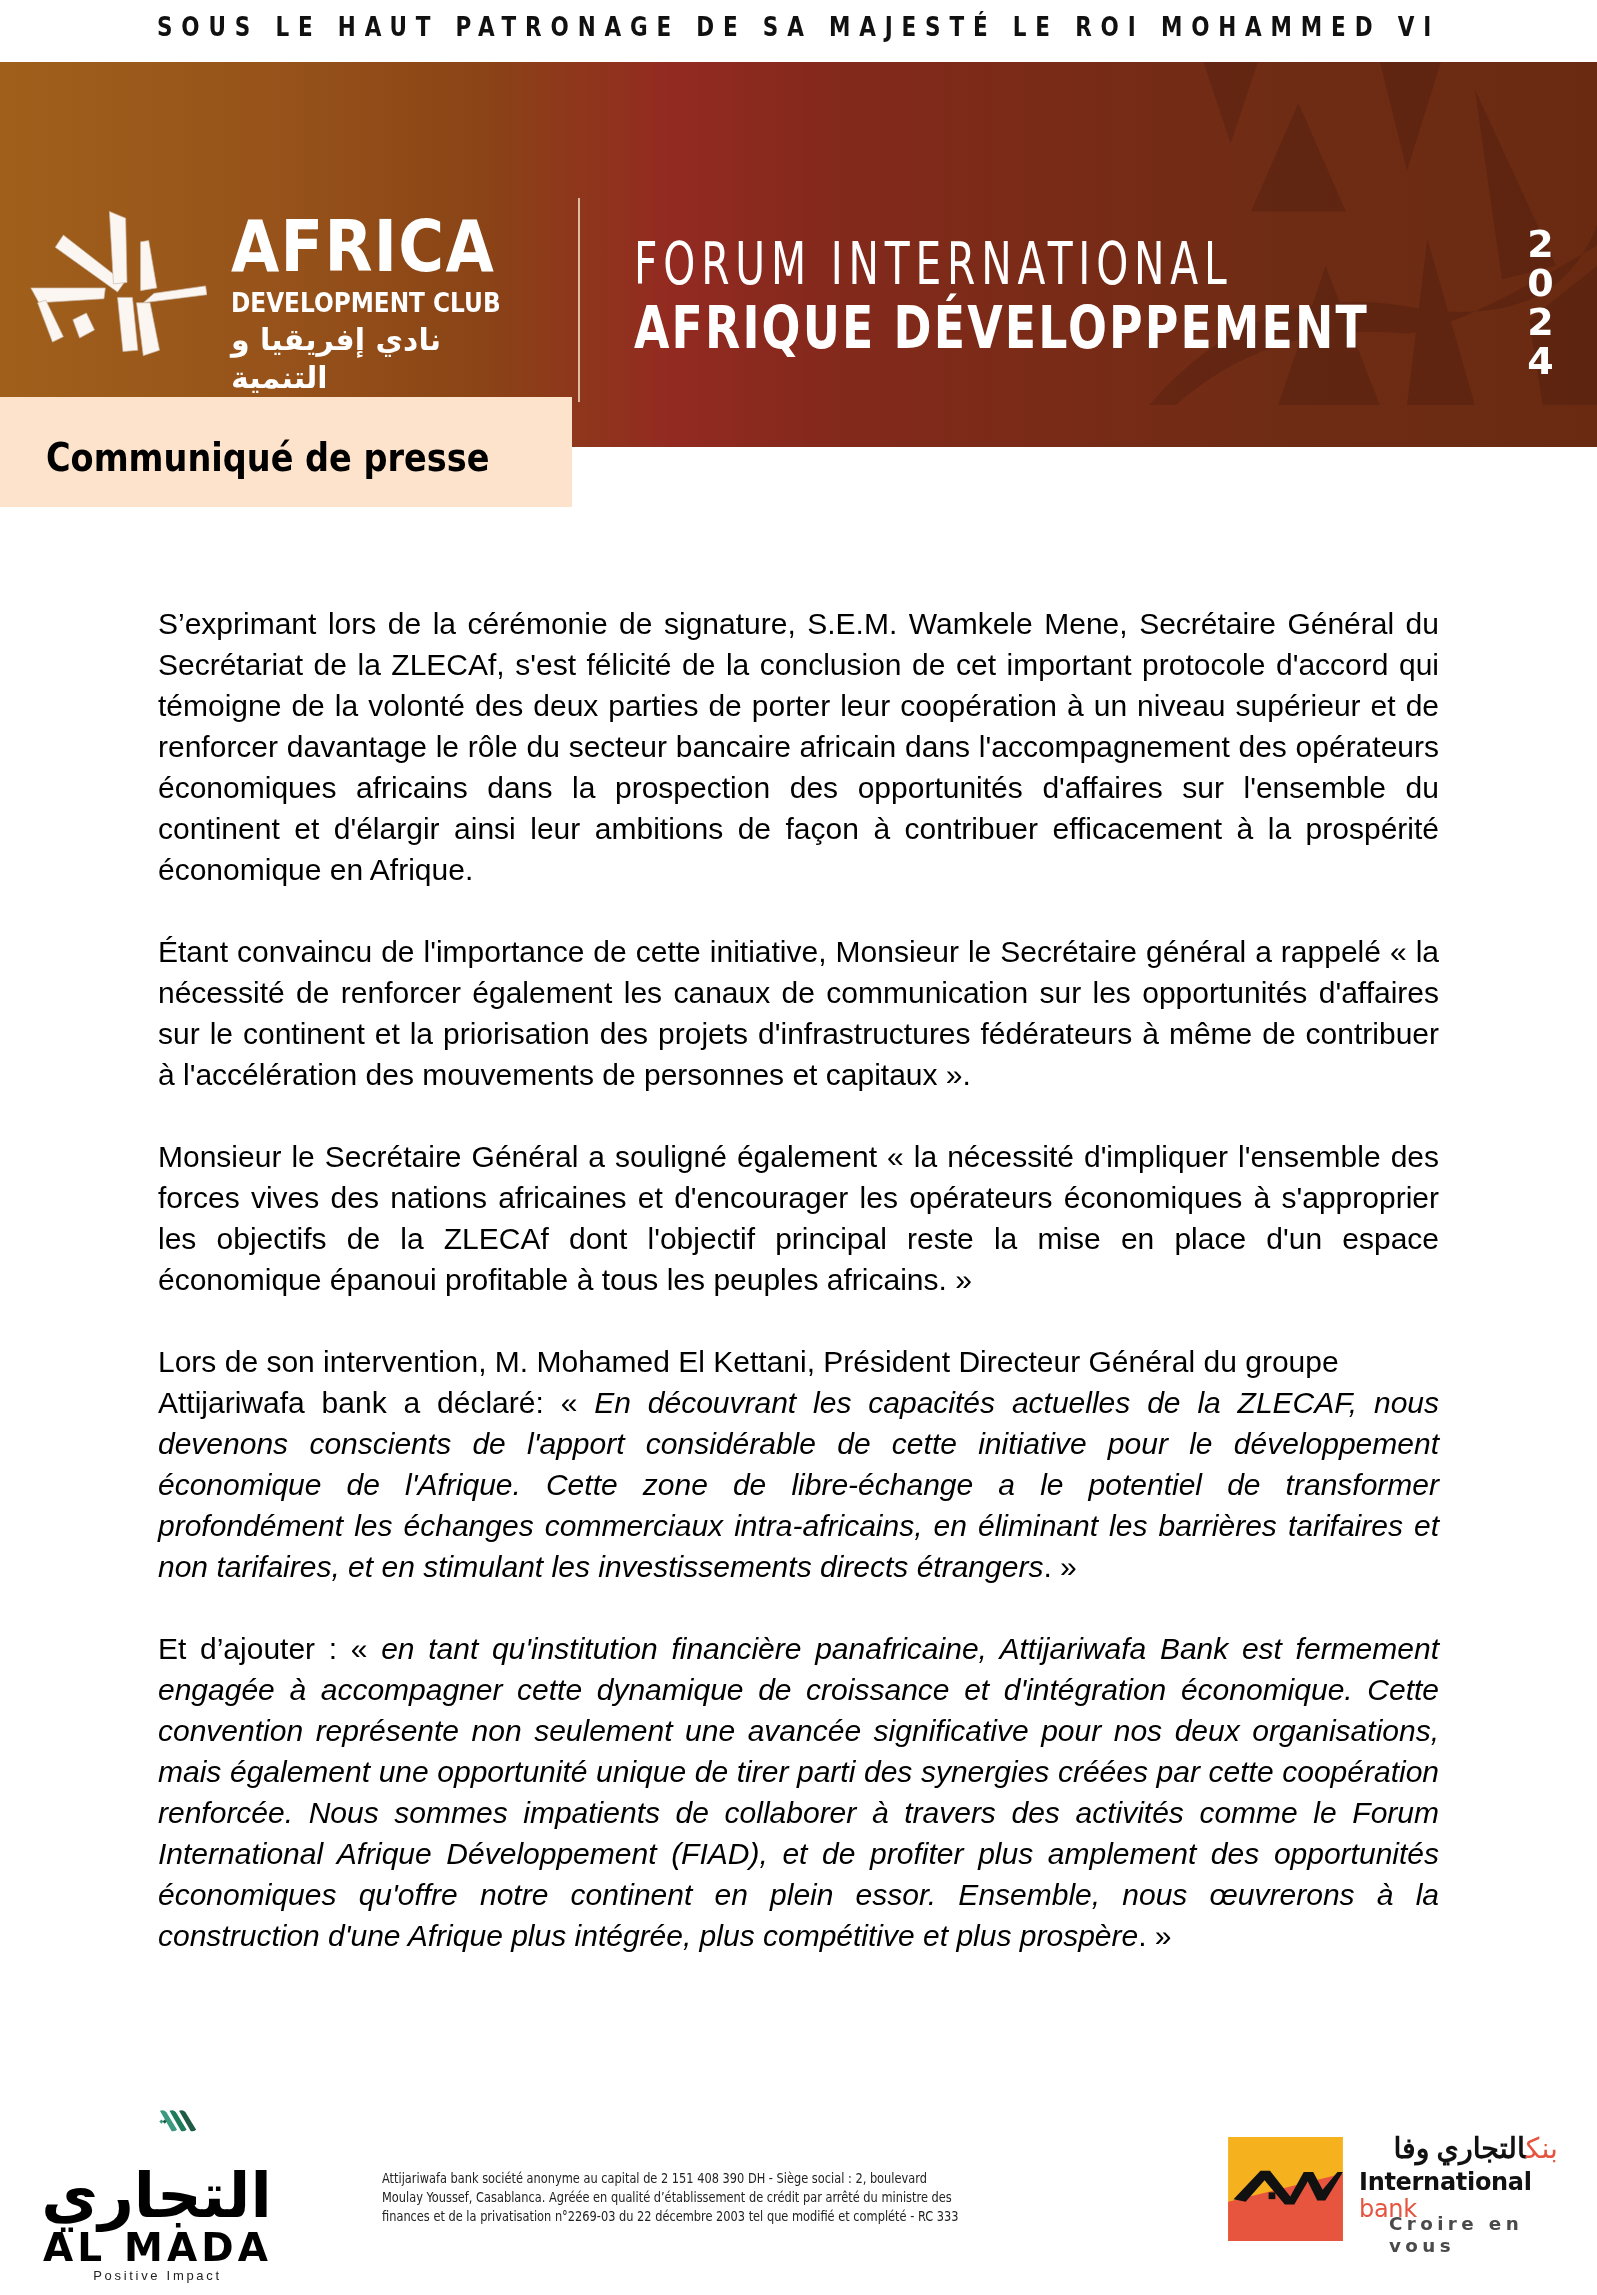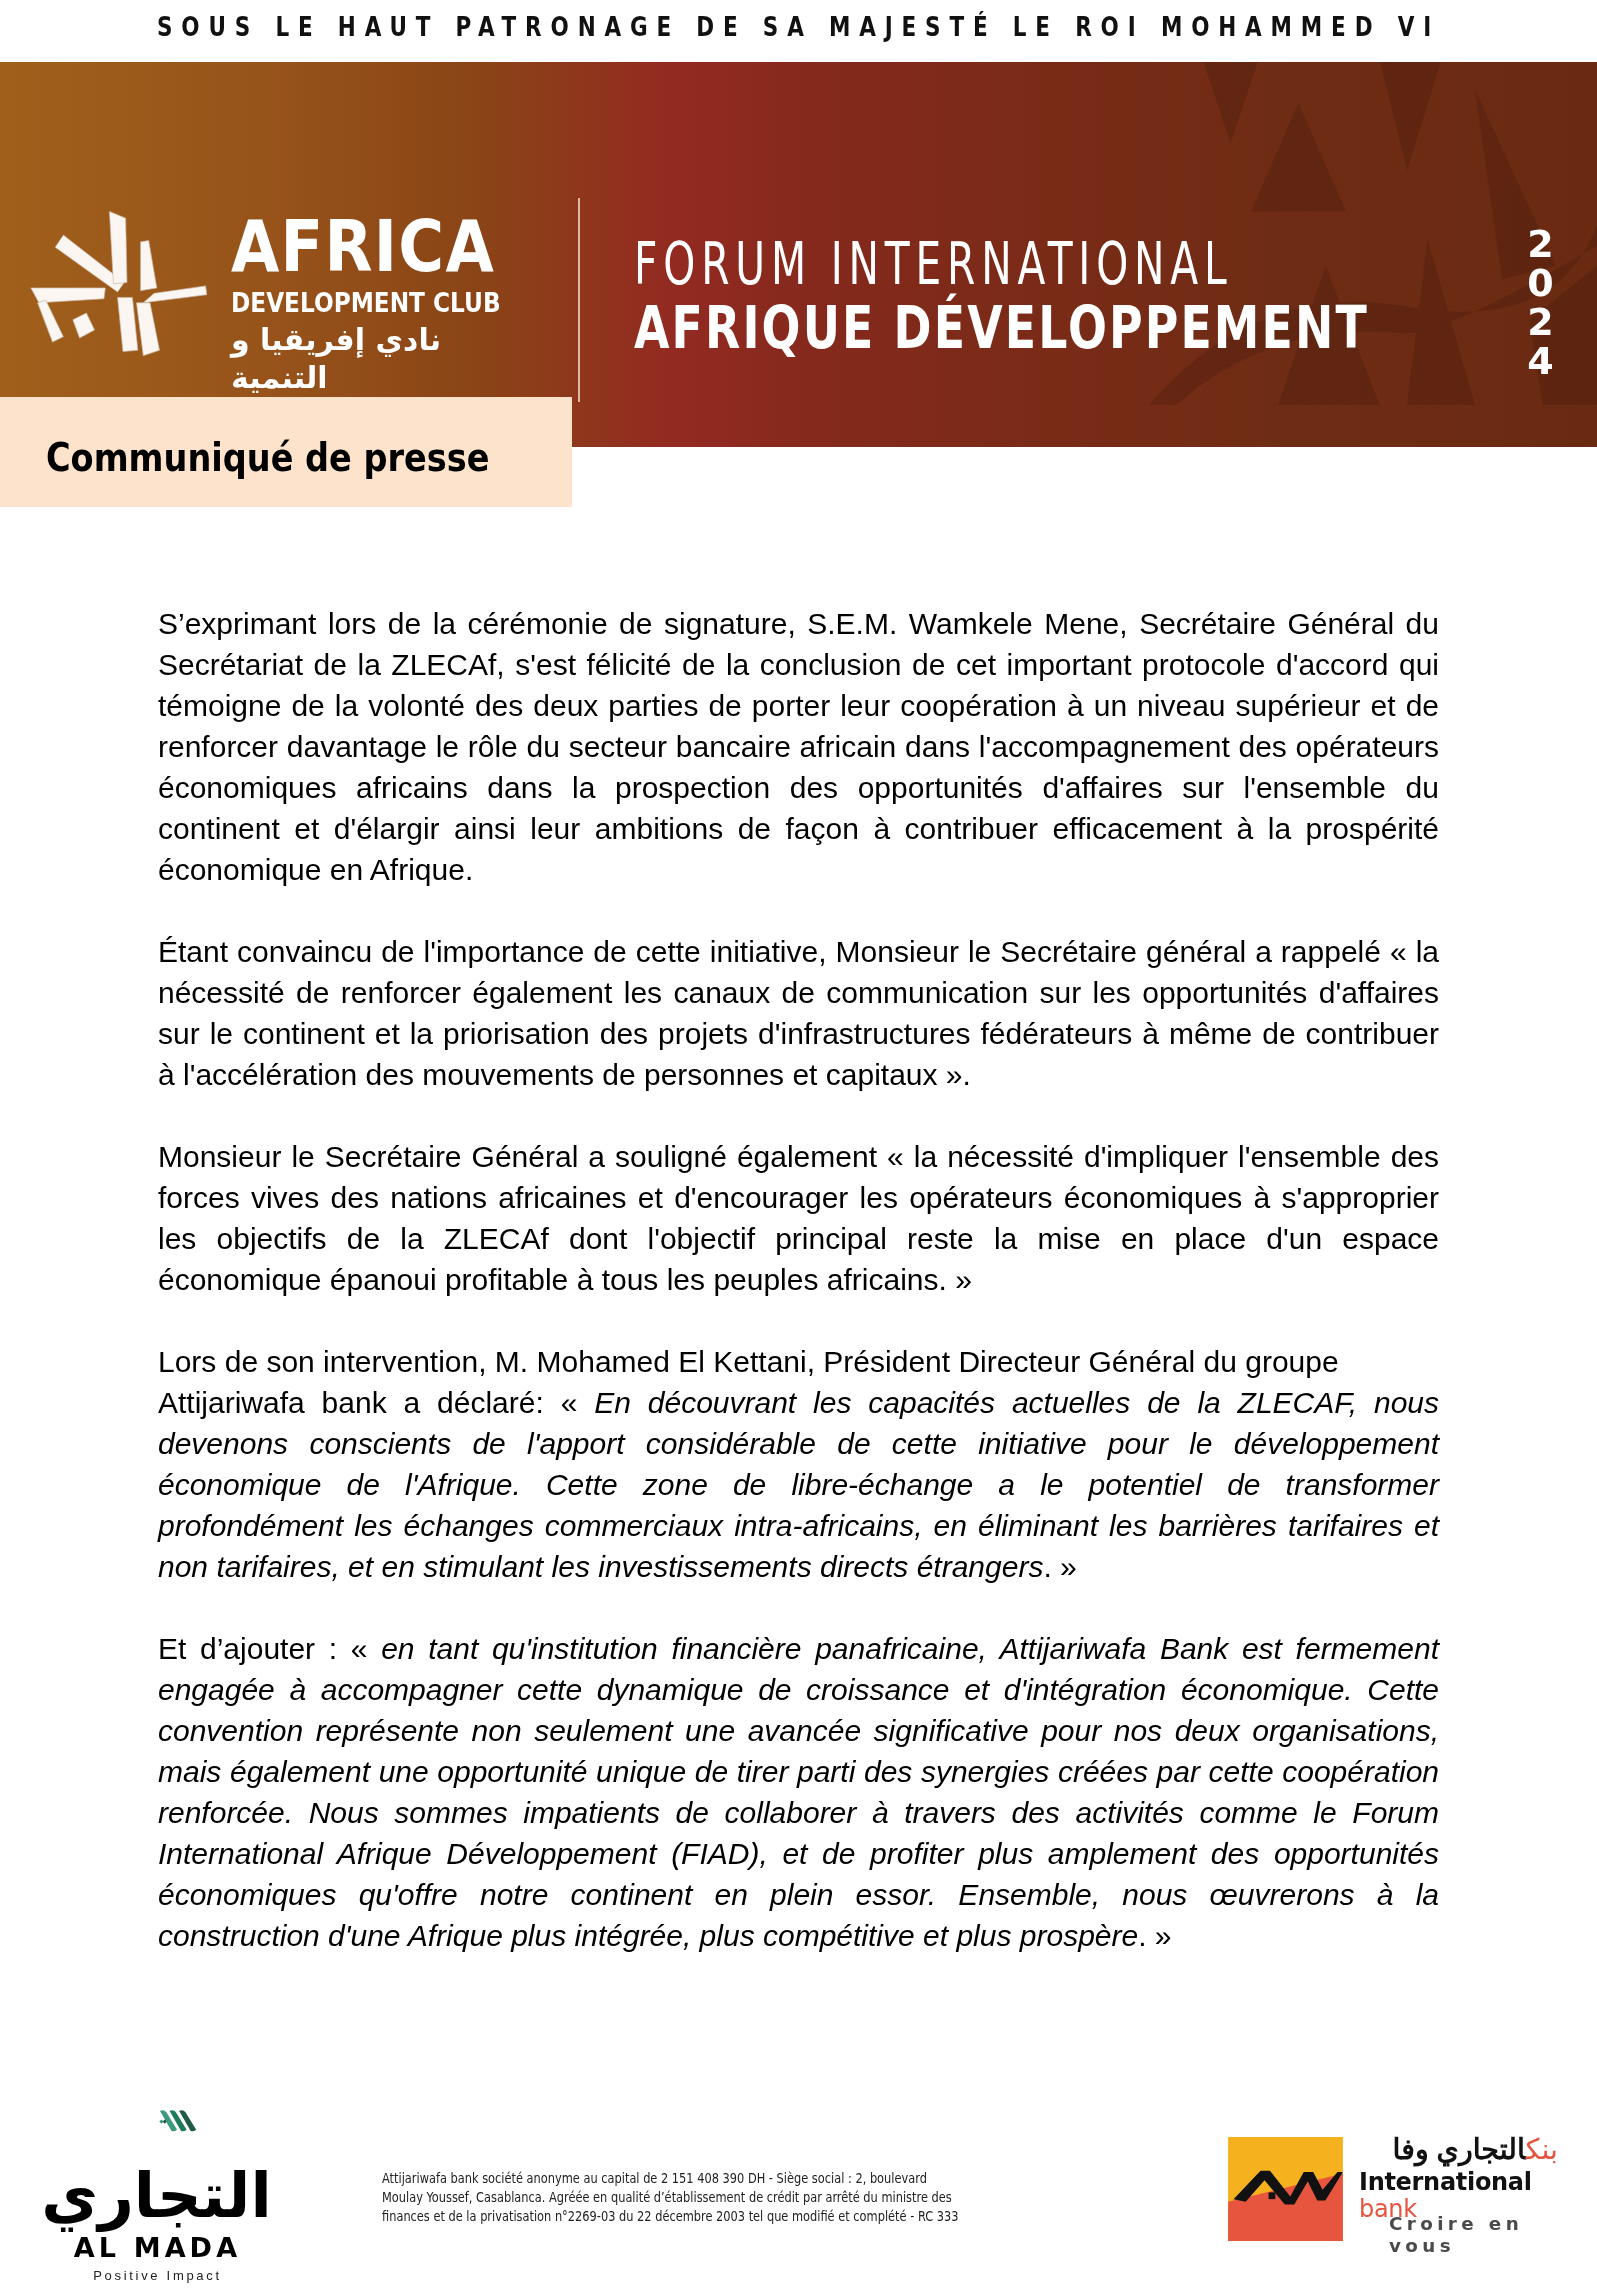--- a/index.html
+++ b/index.html
@@ -45,31 +45,31 @@
   .content {
     position: absolute; left: 158px; top: 603px; width: 1281px;
     font-family: "Liberation Sans Narrow", "Liberation Sans", sans-serif;
     font-size: 30px; line-height: 41px; color: #000;
   }
   .content p { margin: 0 0 41px 0; text-align: justify; text-align-last: left; }
   .content .q { font-style: italic; }
 
   .footer-almada { position: absolute; left: 41px; top: 2107px; width: 258px; height: 183px; }
   .almada-ar { position: absolute; left: 41px; top: 2165px; width: 231px; text-align: center; font-family: "DejaVu Sans", sans-serif; font-weight: bold; font-size: 62px; line-height: 61px; direction: rtl; color: #000; }
-  .almada-en { position: absolute; left: 42px; top: 2227px; width: 231px; text-align: center; font-family: "DejaVu Sans", sans-serif; font-weight: bold; font-size: 27px; line-height: 41px; letter-spacing: 4.1px; color: #000; }
+  .almada-en { position: absolute; left: 42px; top: 2227px; width: 231px; text-align: center; font-family: "DejaVu Sans", sans-serif; font-weight: bold; font-size: 39px; line-height: 41px; letter-spacing: 4.1px; color: #000; }
   .almada-tag { position: absolute; left: 42px; top: 2268px; width: 231px; text-align: center; font-family: Liberation Sans, sans-serif; font-size: 13px; letter-spacing: 2.7px; color: #222; }
 
   .legal {
     position: absolute; left: 382px; top: 2169px; width: 733px; font-family: "DejaVu Sans Condensed", "DejaVu Sans", sans-serif;
     font-size: 13.2px; line-height: 19px; color: #222; transform: scaleX(0.96); transform-origin: left;
   }
   .legal div { white-space: nowrap; }
 
   .awb-square { position: absolute; left: 1228px; top: 2137px; width: 115px; height: 104px; overflow: hidden; }
-  .awb-ar { position: absolute; left: 1357px; top: 2132px; width: 201px; text-align: right; font-family: Liberation Sans, sans-serif; font-weight: bold; font-size: 28.5px; line-height: 34px; direction: rtl; color: #111; }
+  .awb-ar { position: absolute; left: 1357px; top: 2132px; width: 201px; text-align: right; font-family: Liberation Serif, serif; font-weight: bold; font-size: 28.5px; line-height: 34px; direction: rtl; color: #111; }
   .awb-ar .red { color: #e5543f; font-weight: normal; }
   .awb-name { position: absolute; left: 1359px; top: 2169px; font-family: "DejaVu Sans", sans-serif; font-size: 24px; line-height: 27px; color: #111; font-weight: bold; letter-spacing: -0.3px; }
   .awb-name .bank { color: #e5543f; font-weight: normal; }
   .awb-slogan { position: absolute; left: 1389px; top: 2213px; font-family: "DejaVu Sans", sans-serif; font-weight: bold; font-size: 18.3px; line-height: 22px; letter-spacing: 4.4px; color: #4a4a4a; }
 </style>
 </head>
 <body>
 
 <div class="patronage">SOUS LE HAUT PATRONAGE DE SA MAJESTÉ LE ROI MOHAMMED VI</div>
 

